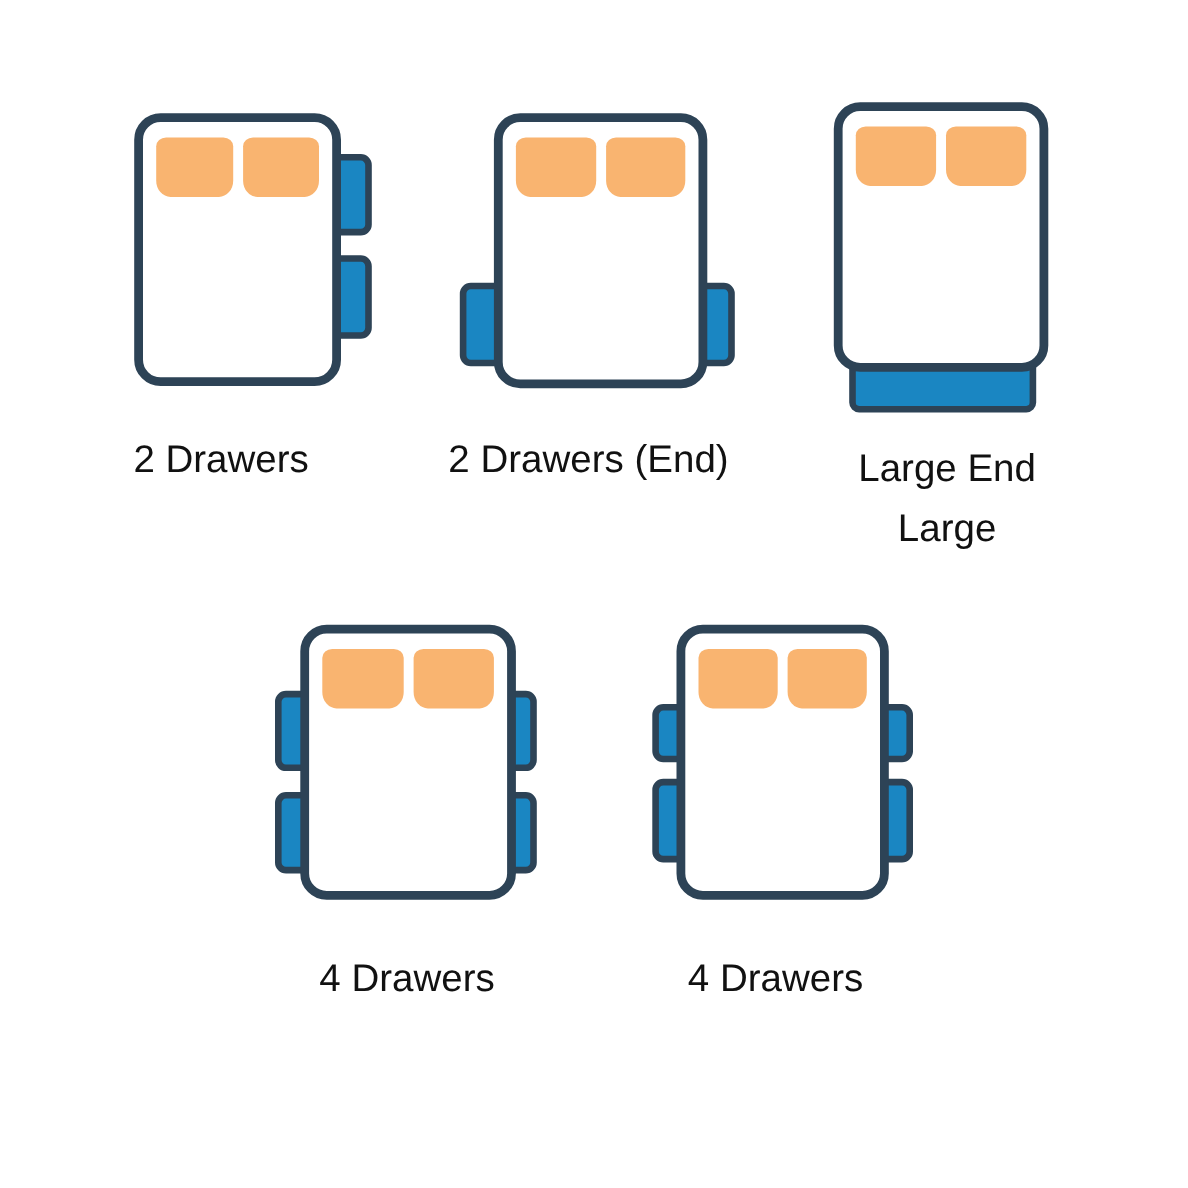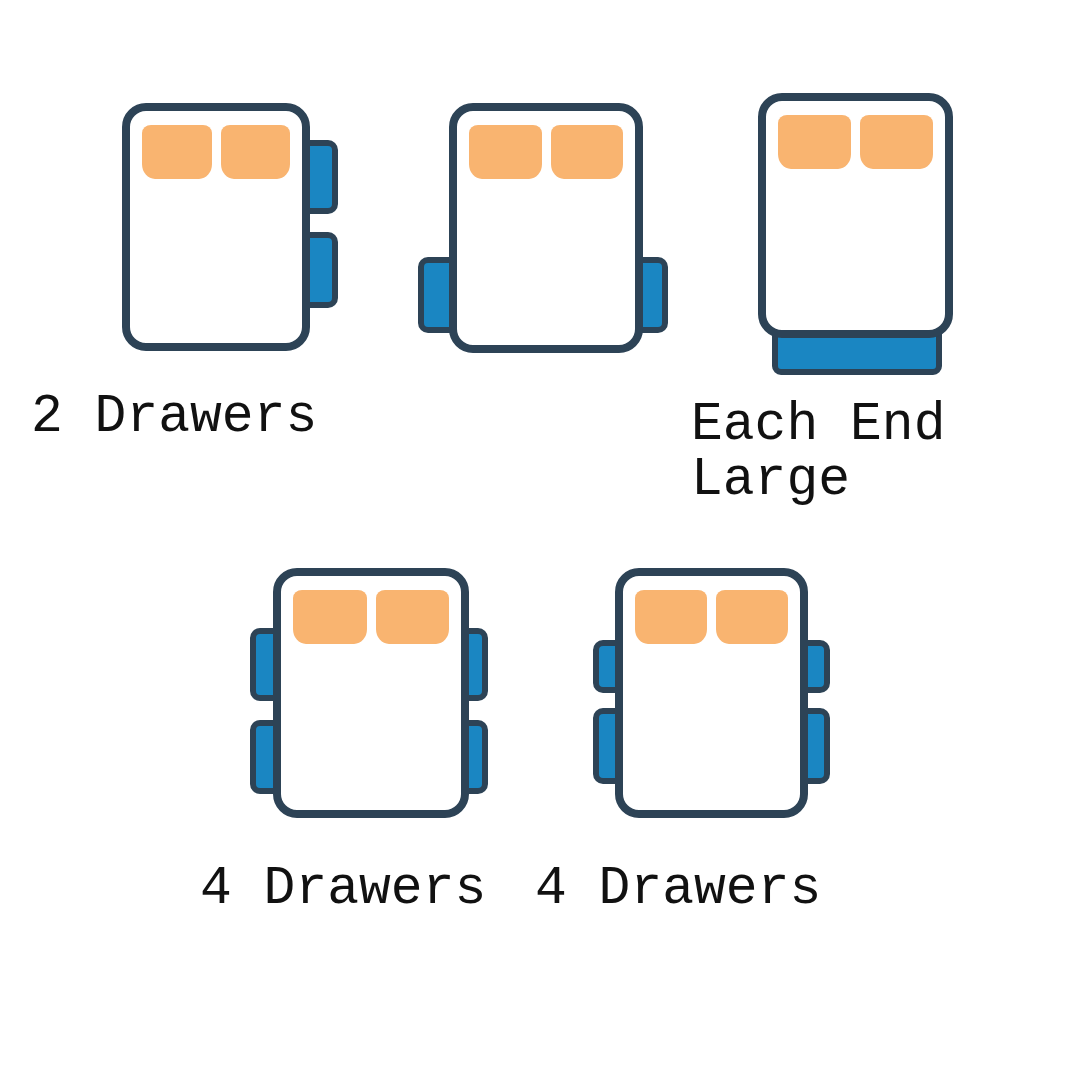--- a/index.html
+++ b/index.html
@@ -40,28 +40,27 @@
     background:var(--drawer-fill);
     border:6px solid var(--outline);
     border-radius:10px;
     box-sizing:border-box;
     z-index:1;
   }
   .drawer.end{border-radius:9px;}
   .figure-label{
     position:absolute;
     width:340px;
-    text-align:left;
+    text-align:center;
     color:var(--label-text);
-    font-size:53px;
+    font-size:35px;
     line-height:55px;
     font-weight:500;
     letter-spacing:0px;
     z-index:3;
-    font-family:Liberation Mono, monospace;
   }
   .label-line{display:block;}
 
   
   #fig0-bed{left:122px;top:103px;width:188px;height:248px;}
   #fig0-d0{left:288px;top:140px;width:50px;height:74px;}
   #fig0-d1{left:288px;top:232px;width:50px;height:76px;}
   #fig0-label{left:31px;top:390px;}
 
   
@@ -113,33 +112,34 @@
   <section>
     <div class="drawer" id="fig1-d0"></div>
     <div class="drawer" id="fig1-d1"></div>
     <div class="bed" id="fig1-bed">
       <div class="pillows">
         <div class="pillow"></div>
         <div class="pillow"></div>
       </div>
     </div>
     <div class="figure-label" id="fig1-label">
+      <span class="label-line">2 Drawers (End)</span>
     </div>
   </section>
 
   <section>
     <div class="drawer end" id="fig2-d0"></div>
     <div class="bed" id="fig2-bed">
       <div class="pillows">
         <div class="pillow"></div>
         <div class="pillow"></div>
       </div>
     </div>
     <div class="figure-label" id="fig2-label">
-      <span class="label-line">Each End</span>
+      <span class="label-line">Large End</span>
       <span class="label-line">Large</span>
     </div>
   </section>
 
   <section>
     <div class="drawer" id="fig3-d0"></div>
     <div class="drawer" id="fig3-d1"></div>
     <div class="drawer" id="fig3-d2"></div>
     <div class="drawer" id="fig3-d3"></div>
     <div class="bed" id="fig3-bed">

